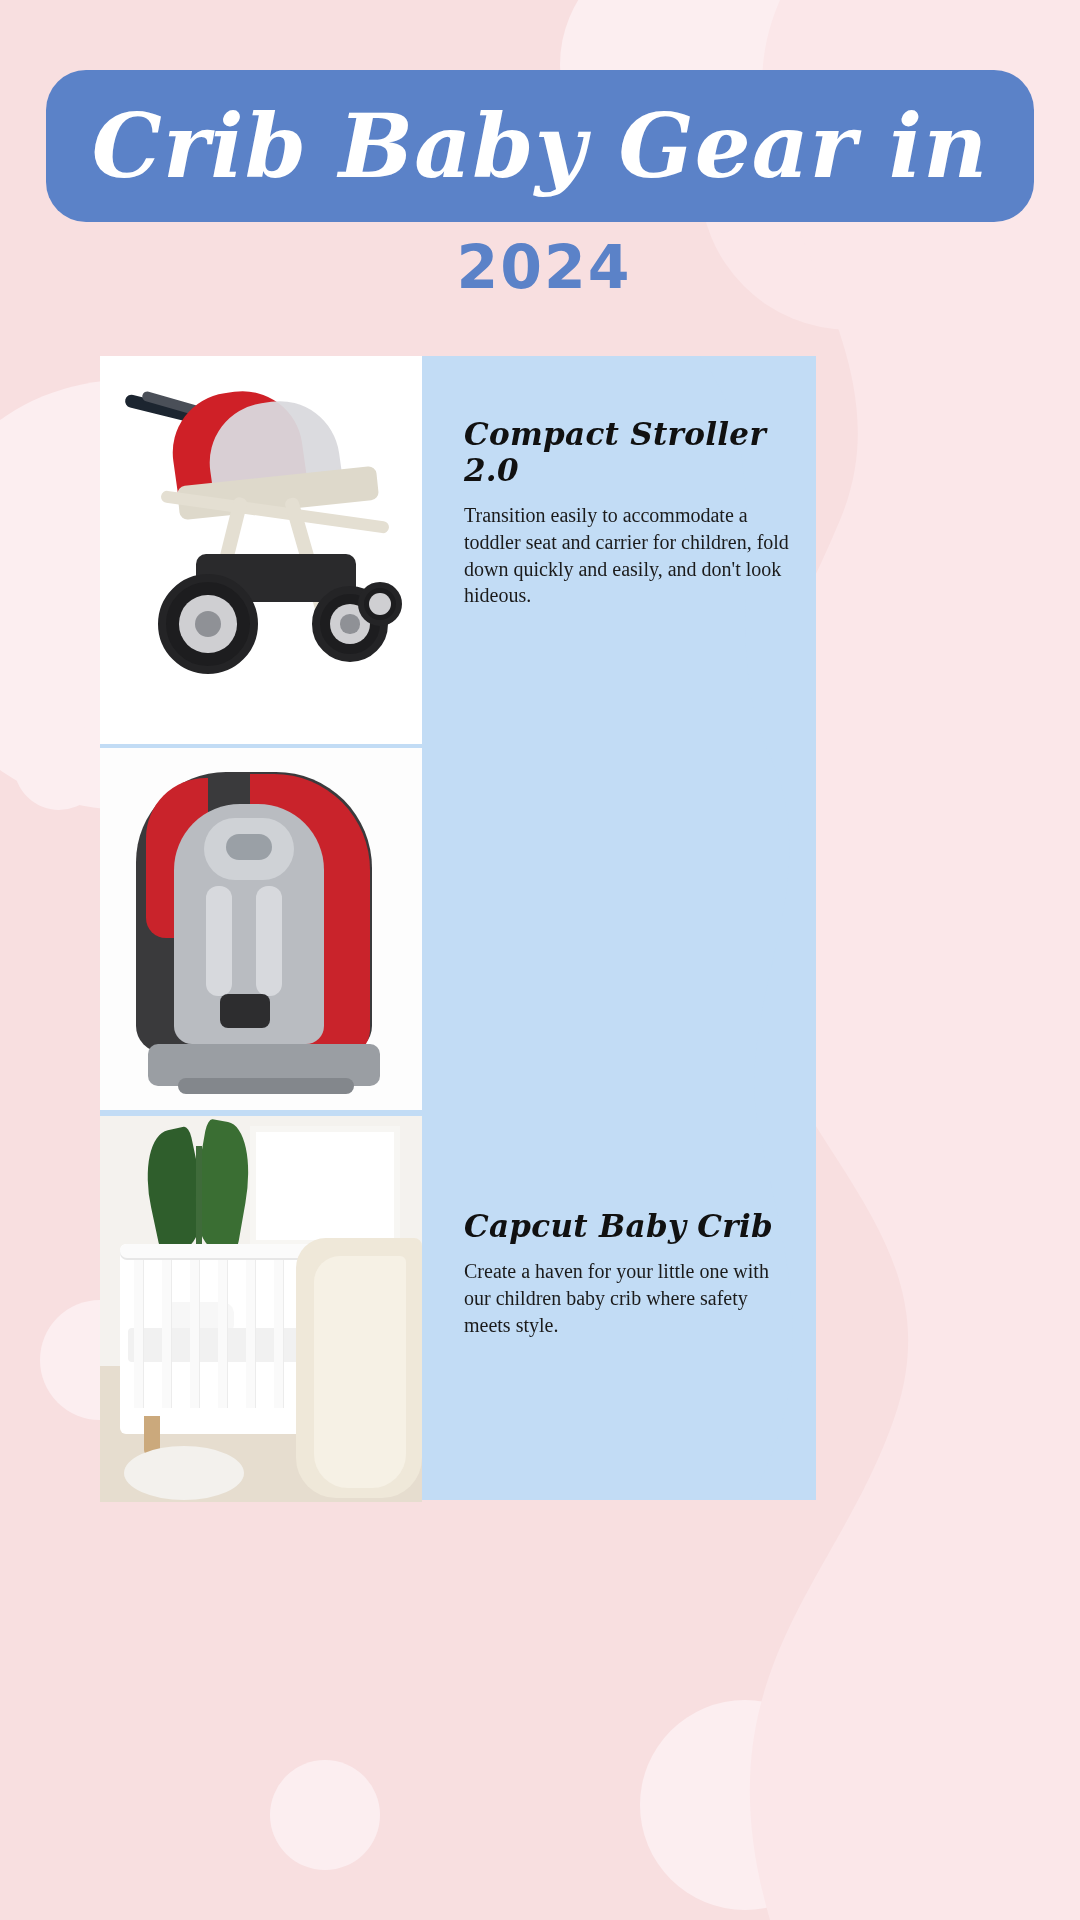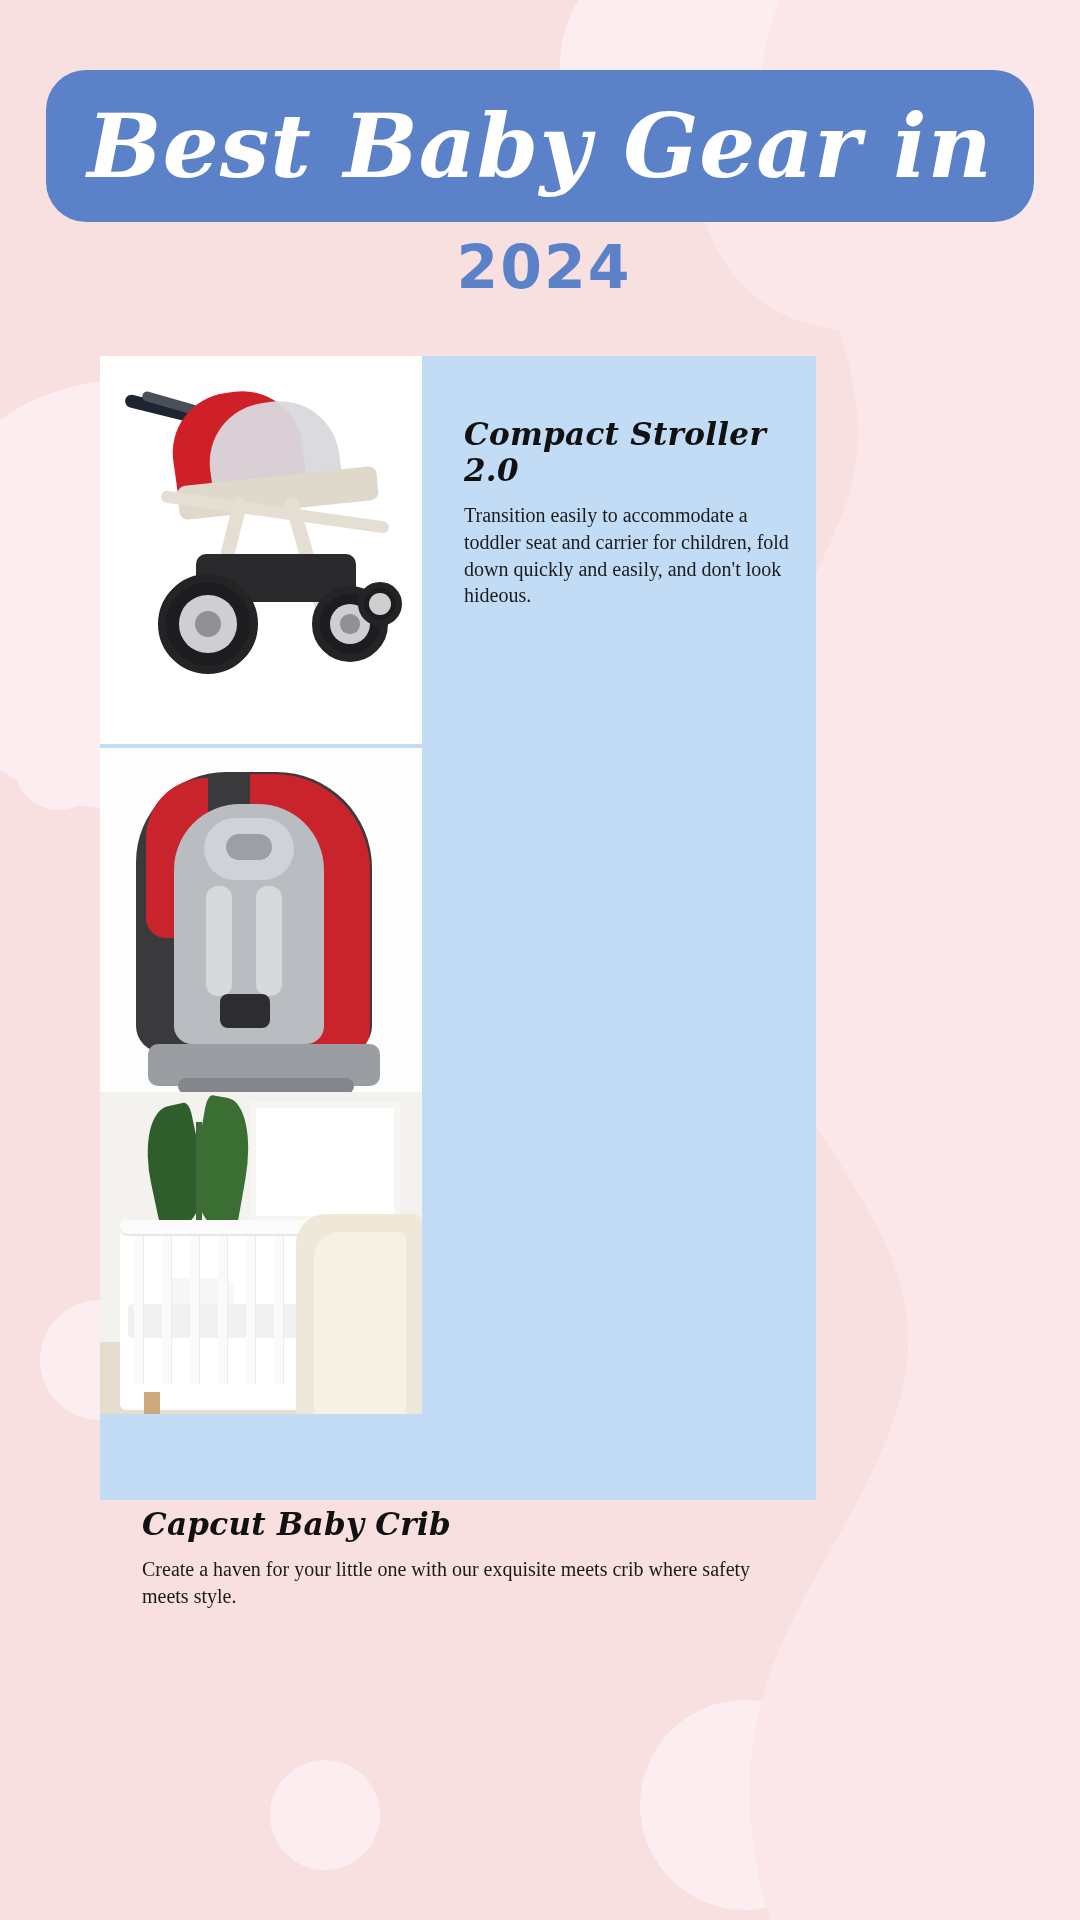--- a/index.html
+++ b/index.html
@@ -106,21 +106,21 @@
     height: 1144px;
   }
   .row {
     position: absolute;
     left: 0;
     width: 716px;
     display: flex;
   }
   .row-1 { top: 0;    height: 388px; }
   .row-2 { top: 392px; height: 362px; }
-  .row-3 { top: 736px; height: 386px; flex-direction: column; }
+  .row-3 { top: 760px; height: 386px; }
 
   .photo {
     width: 322px;
     flex: 0 0 322px;
     position: relative;
     overflow: hidden;
     background: #ffffff;
   }
   .text-col {
     flex: 1;
@@ -279,21 +279,21 @@
   <div class="blob blob-i"></div>
 
   <svg class="wave-right" viewBox="0 0 420 1920" preserveAspectRatio="none">
     <path d="M120 0 C 40 180, 260 330, 180 520 C 110 690, 10 790, 80 980
              C 150 1170, 300 1250, 230 1430 C 170 1590, 40 1680, 110 1920
              L 420 1920 L 420 0 Z" fill="#fbe7e9"></path>
   </svg>
 </div>
 
 <div class="title-bar">
-  <div class="t">Best Baby Gear in</div>
+  <div class="t">Crib Baby Gear in</div>
 </div>
 <div class="year">2024</div>
 
 <div class="blue-panel"></div>
 <svg class="blue-wave" viewBox="0 0 140 1144" preserveAspectRatio="none">
   <path d="M0 0 C 90 120, 10 270, 70 400 C 130 530, 30 650, 60 780
            C 90 910, 120 1020, 50 1144 L 0 1144 Z" fill="#c2dcf5"></path>
 </svg>
 
 <div class="rows">
@@ -370,17 +370,17 @@
         <div class="cr-rail"></div>
         <div class="cr-leg1"></div>
         <div class="cr-leg2"></div>
         <div class="cr-rug"></div>
         <div class="cr-blanket"></div>
         <div class="cr-blanket2"></div>
       </div>
     </div>
     <div class="text-col">
       <div class="item-title">Capcut Baby Crib</div>
-      <div class="item-desc">Create a haven for your little one with our exquisite meets crib where safety meets style.</div>
+      <div class="item-desc">Create a haven for your little one with our children baby crib where safety meets style.</div>
     </div>
   </div>
 
 </div>
 
 </body></html>

